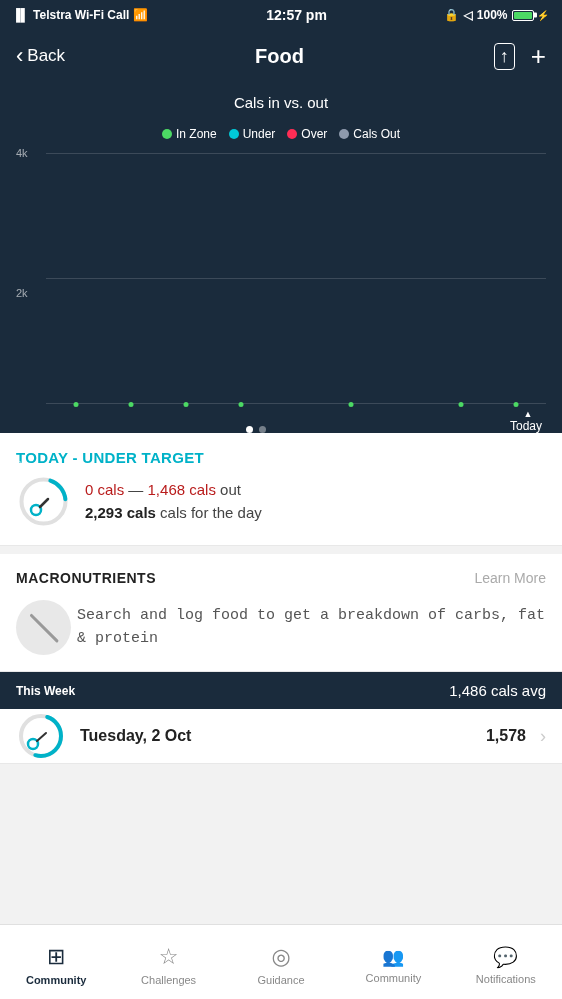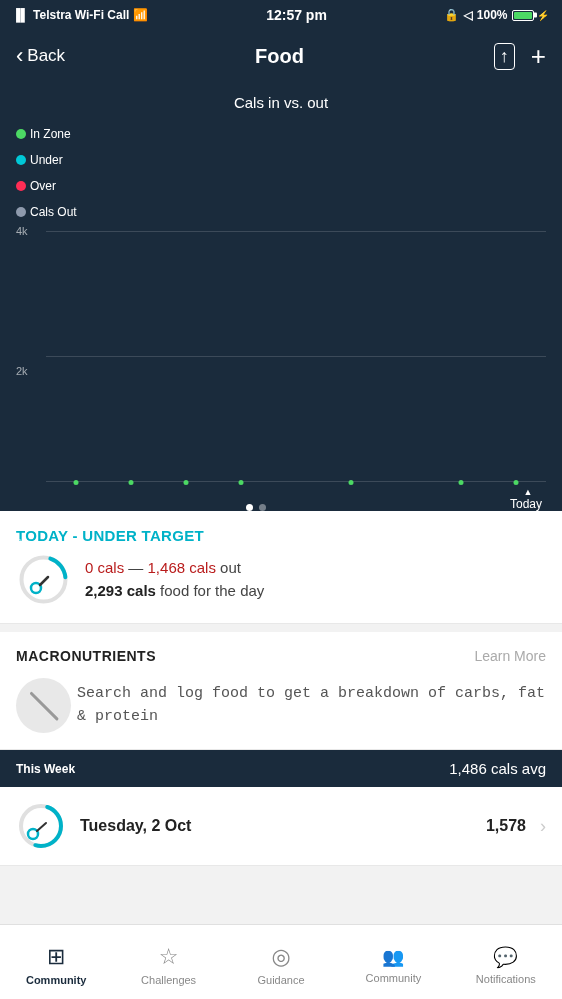--- a/index.html
+++ b/index.html
@@ -78,21 +78,20 @@
       color: white;
       font-size: 15px;
       font-weight: 500;
       margin-bottom: 16px;
     }
     .chart-legend {
       display: flex;
       justify-content: center;
       gap: 12px;
       margin-bottom: 12px;
-      flex-direction: column;
     }
     .legend-item {
       display: flex; align-items: center; gap: 4px;
       color: white; font-size: 12px;
     }
     .legend-dot {
       width: 10px; height: 10px;
       border-radius: 50%;
     }
 
@@ -254,21 +253,21 @@
       display: flex;
       justify-content: space-between;
       align-items: center;
     }
     .week-title { font-size: 12px; font-weight: 700; }
     .week-avg { font-size: 15px; font-weight: 400; }
 
     
     .day-entry {
       background: white;
-      padding: 14px 16px;
+      padding: 2px 16px;
       display: flex;
       align-items: center;
       gap: 14px;
       border-bottom: 1px solid #e8e8e8;
     }
     .day-dial {
       width: 50px; height: 50px; flex-shrink: 0;
     }
     .day-info { flex: 1; }
     .day-date-row {
@@ -447,21 +446,21 @@
         <circle cx="27.5" cy="27.5" r="22" fill="none" stroke="#00b2c8" stroke-width="4" stroke-dasharray="25 113" stroke-dashoffset="28" stroke-linecap="round"></circle>
         <circle cx="20" cy="36" r="5" fill="none" stroke="#00b2c8" stroke-width="2.5"></circle>
         <line x1="24" y1="33" x2="32" y2="25" stroke="#333" stroke-width="2.5" stroke-linecap="round"></line>
       </svg>
     </div>
     <div class="calories-text">
       <div class="calories-main">
         <b>0 cals</b><span> — </span><b>1,468 cals</b><span> out</span>
       </div>
       <div class="calories-left">
-        <b>2,293 cals</b><span> food for the day</span>
+        <b>2,293 cals</b><span> cals for the day</span>
       </div>
     </div>
   </div>
 </div>
 
 <div class="macro-section">
   <div class="macro-header">
     <span class="macro-title">MACRONUTRIENTS</span>
     <span class="macro-learn">Learn More</span>
   </div>

